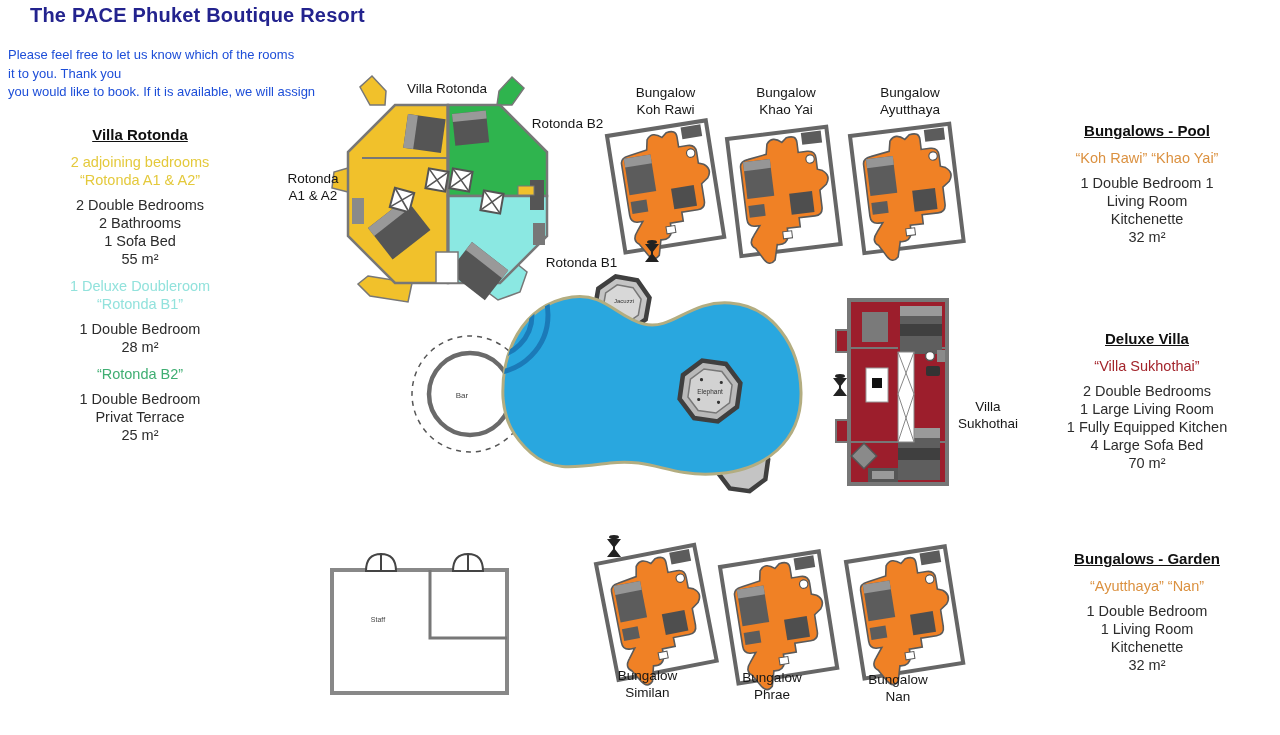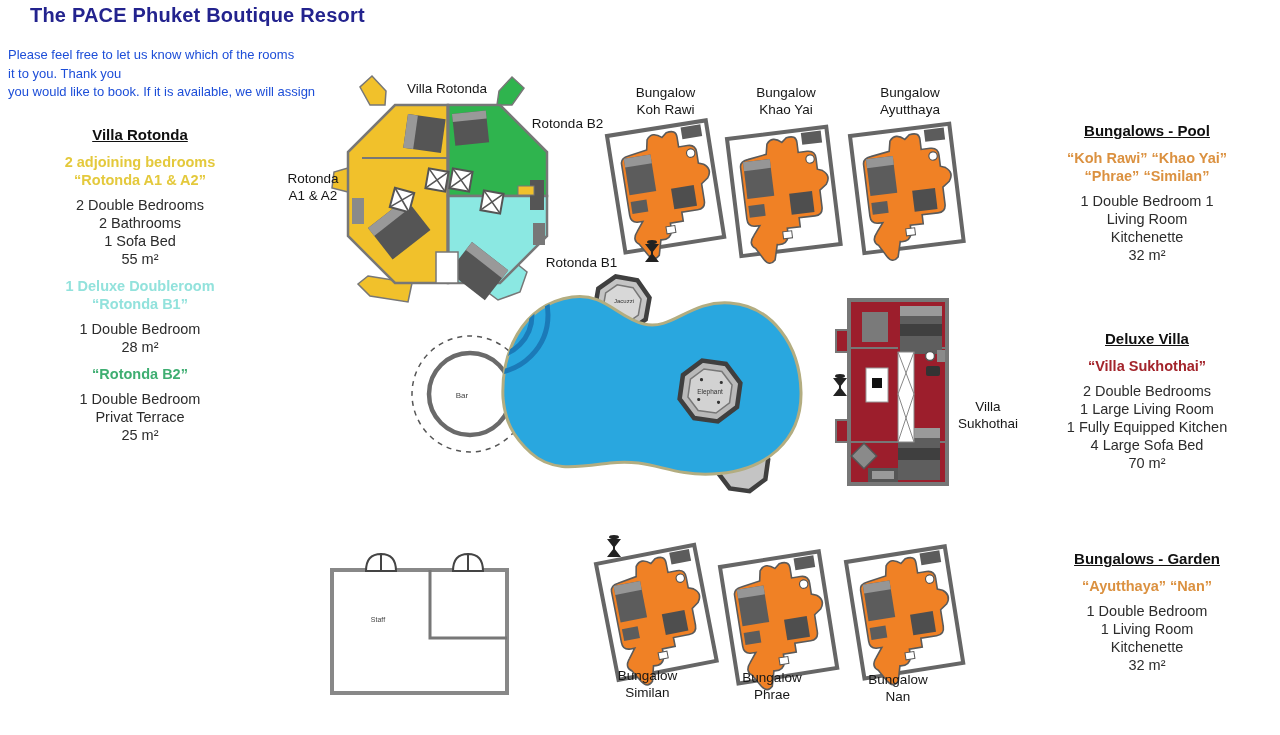--- a/index.html
+++ b/index.html
@@ -3,21 +3,21 @@
 <meta charset="utf-8">
 <style>
   html,body{margin:0;padding:0;background:#fff;}
   body{font-family:"Liberation Sans",sans-serif;}
   #stage{position:relative;width:1280px;height:735px;background:#ffffff;overflow:hidden;}
   .abs{position:absolute;}
   .title{left:30px;top:4px;font-size:20px;font-weight:bold;color:#23238E;letter-spacing:.2px;}
   .intro{left:8px;top:46px;font-size:13px;line-height:18.5px;color:#1d4ed8;}
   .panel{text-align:center;color:#2c2c2c;font-size:14.5px;line-height:18px;}
   .head{font-size:15px;font-weight:bold;text-decoration:underline;color:#101010;margin-bottom:9px;}
-  .sub{font-weight:bold;margin-bottom:7px;}
+  .sub{font-weight:normal;margin-bottom:7px;}
   .dets{margin-bottom:9px;}
   .c-yellow{color:#E4C93C;text-shadow:0 1px 0 rgba(255,255,255,.6);}
   .c-cyan{color:#92E2DC;text-shadow:0 1px 0 rgba(255,255,255,.6);}
   .c-green{color:#3FAE72;}
   .c-orange{color:#DB9140;text-shadow:0 1px 0 rgba(255,255,255,.6);}
   .c-red{color:#A3242B;}
   .maplabel{position:absolute;font-size:13.5px;line-height:17px;color:#161616;text-align:center;}
   svg{position:absolute;left:0;top:0;}
   svg text{font-family:"Liberation Sans",sans-serif;}
 </style>
@@ -228,21 +228,20 @@
       <div>1 Double Bedroom</div>
       <div>Privat Terrace</div>
       <div>25 m²</div>
     </div>
   </div>
 
   <div class="abs panel" style="left:1037px;top:122px;width:220px;">
     <div class="head">Bungalows - Pool</div>
     <div class="sub c-orange">
       <div>“Koh Rawi” “Khao Yai”</div>
-      <div>“Phrae” “Similan”</div>
     </div>
     <div class="dets">
       <div>1 Double Bedroom 1</div>
       <div>Living Room</div>
       <div>Kitchenette</div>
       <div>32 m²</div>
     </div>
   </div>
 
   <div class="abs panel" style="left:1037px;top:330px;width:220px;">

